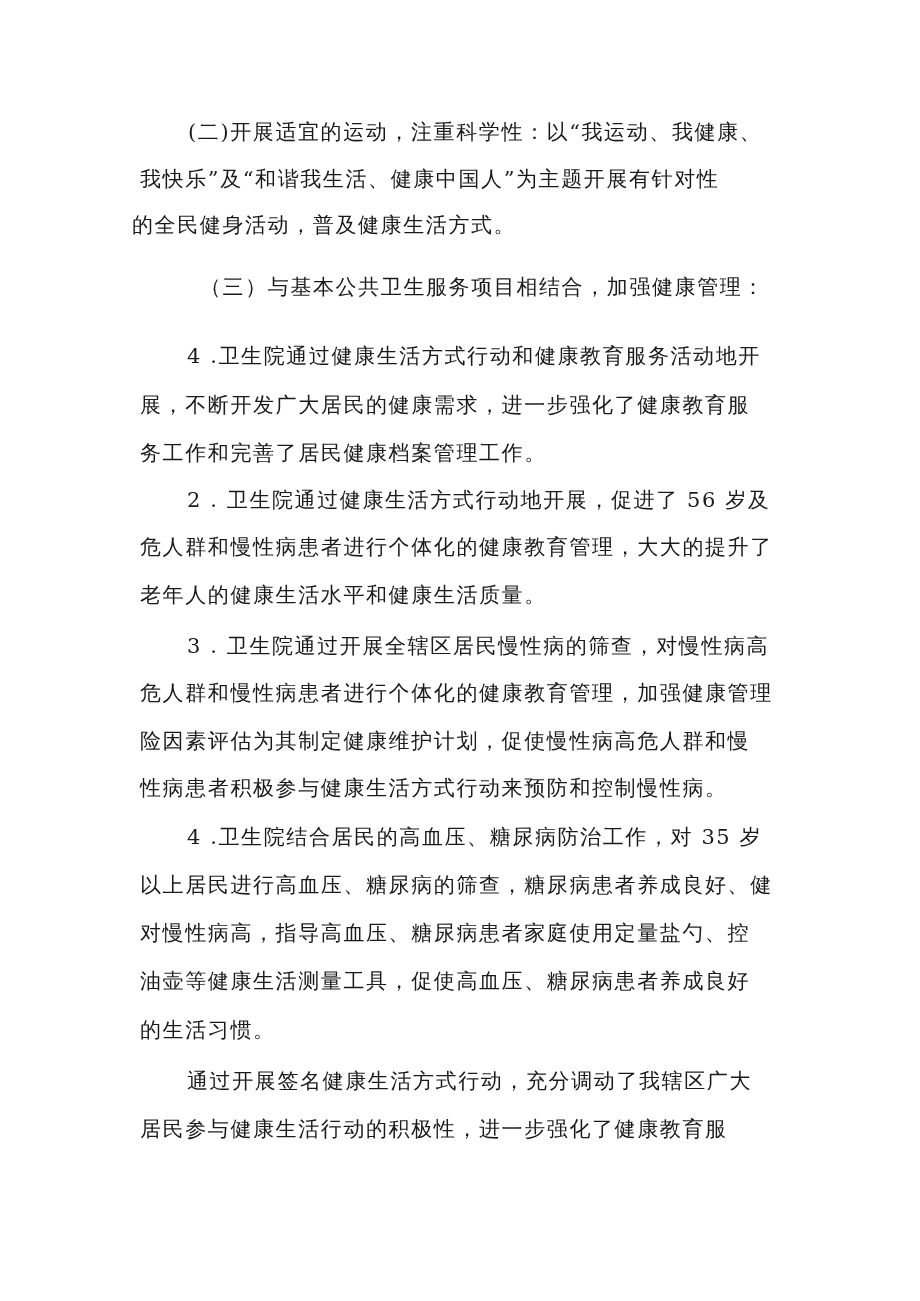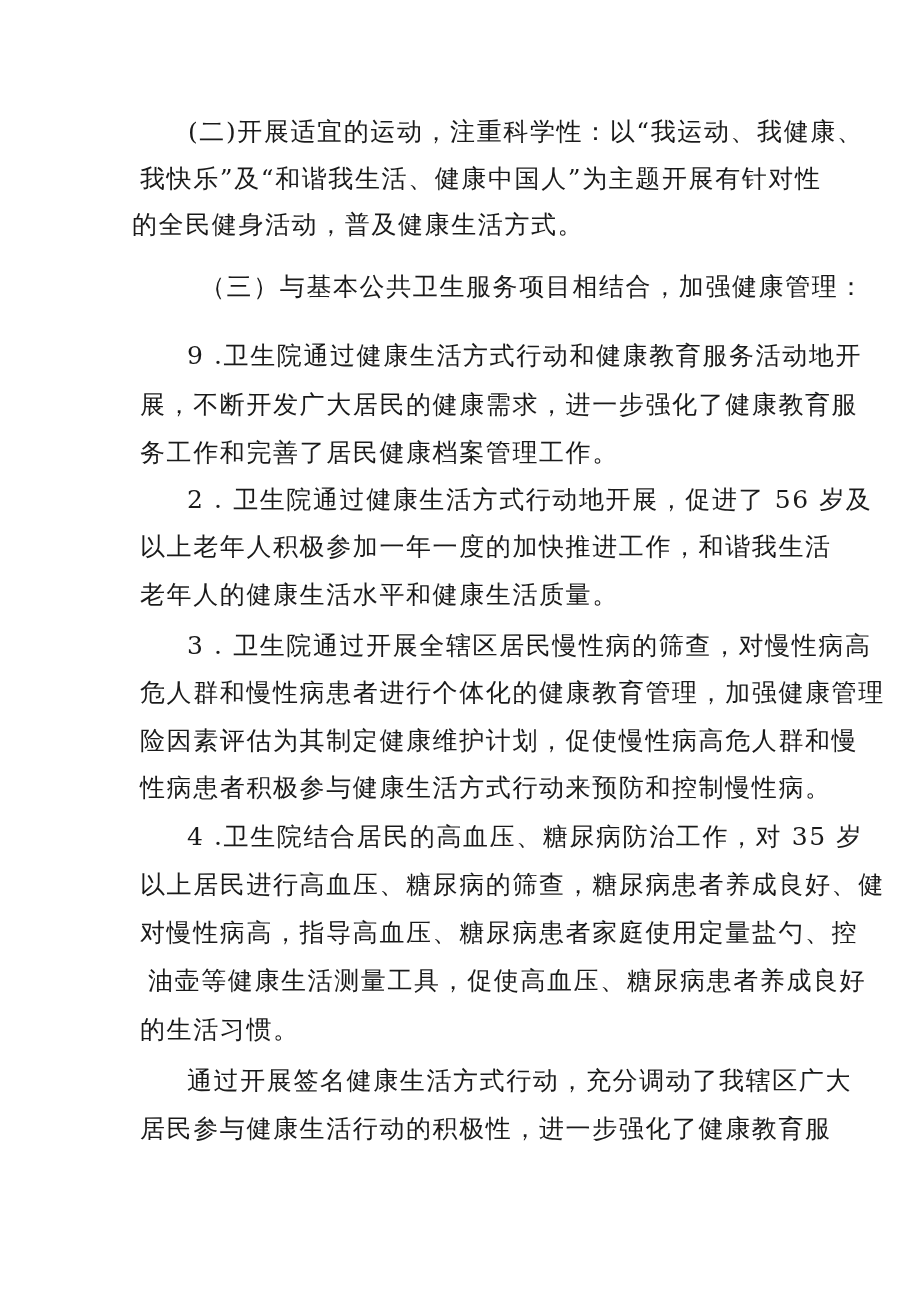--- a/index.html
+++ b/index.html
@@ -1,38 +1,38 @@
 <!DOCTYPE html>
 <html><head>
   <meta charset="utf-8">
   <style>
     html, body { margin: 0; padding: 0; background: #ffffff; }
     body { width: 920px; height: 1301px; position: relative; overflow: hidden;
       font-family: "DejaVu Serif", "Liberation Serif", serif; color: #1a1a1a; }
-    .line { position: absolute; left: 140px; font-size: 25px; line-height: 26px;
+    .line { position: absolute; left: 140px; font-size: 21px; line-height: 26px;
       white-space: nowrap; letter-spacing: 1.6px; }
   </style>
 </head>
 <body>
 
 <div id="page">
   <div class="line" style="left:188px;top:119px">(二)开展适宜的运动，注重科学性：以“我运动、我健康、</div>
   <div class="line" style="left:140px;top:166px">我快乐”及“和谐我生活、健康中国人”为主题开展有针对性</div>
   <div class="line" style="left:132px;top:212px">的全民健身活动，普及健康生活方式。</div>
   <div class="line" style="left:200px;top:274px">（三）与基本公共卫生服务项目相结合，加强健康管理：</div>
-  <div class="line" style="left:187px;top:343px">9 .卫生院通过健康生活方式行动和健康教育服务活动地开</div>
+  <div class="line" style="left:187px;top:343px">4 .卫生院通过健康生活方式行动和健康教育服务活动地开</div>
   <div class="line" style="left:140px;top:392px">展，不断开发广大居民的健康需求，进一步强化了健康教育服</div>
   <div class="line" style="left:140px;top:440px">务工作和完善了居民健康档案管理工作。</div>
   <div class="line" style="left:187px;top:487px">2 . 卫生院通过健康生活方式行动地开展，促进了 56 岁及</div>
-  <div class="line" style="left:140px;top:534px">以上老年人积极参加一年一度的加快推进工作，和谐我生活</div>
+  <div class="line" style="left:140px;top:534px">危人群和慢性病患者进行个体化的健康教育管理，大大的提升了</div>
   <div class="line" style="left:140px;top:582px">老年人的健康生活水平和健康生活质量。</div>
   <div class="line" style="left:187px;top:633px">3 . 卫生院通过开展全辖区居民慢性病的筛查，对慢性病高</div>
   <div class="line" style="left:140px;top:680px">危人群和慢性病患者进行个体化的健康教育管理，加强健康管理</div>
   <div class="line" style="left:140px;top:728px">险因素评估为其制定健康维护计划，促使慢性病高危人群和慢</div>
   <div class="line" style="left:140px;top:775px">性病患者积极参与健康生活方式行动来预防和控制慢性病。</div>
   <div class="line" style="left:187px;top:824px">4 .卫生院结合居民的高血压、糖尿病防治工作，对 35 岁</div>
   <div class="line" style="left:140px;top:872px">以上居民进行高血压、糖尿病的筛查，糖尿病患者养成良好、健</div>
   <div class="line" style="left:140px;top:920px">对慢性病高，指导高血压、糖尿病患者家庭使用定量盐勺、控</div>
-  <div class="line" style="left:148px;top:968px">油壶等健康生活测量工具，促使高血压、糖尿病患者养成良好</div>
+  <div class="line" style="left:140px;top:968px">油壶等健康生活测量工具，促使高血压、糖尿病患者养成良好</div>
   <div class="line" style="left:140px;top:1017px">的生活习惯。</div>
   <div class="line" style="left:187px;top:1068px">通过开展签名健康生活方式行动，充分调动了我辖区广大</div>
   <div class="line" style="left:140px;top:1116px">居民参与健康生活行动的积极性，进一步强化了健康教育服</div>
 </div>
 
 </body></html>

